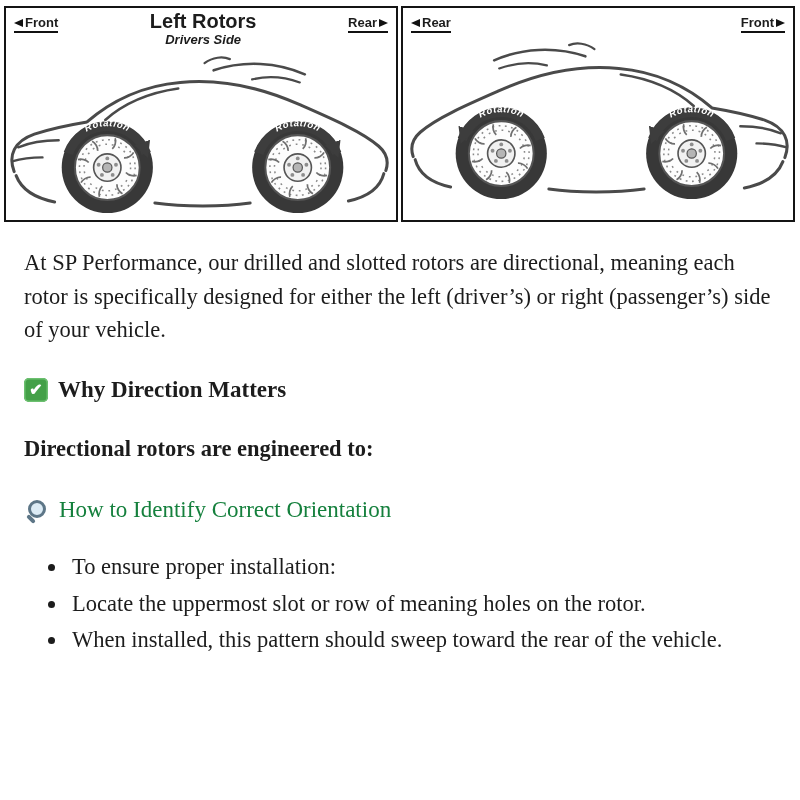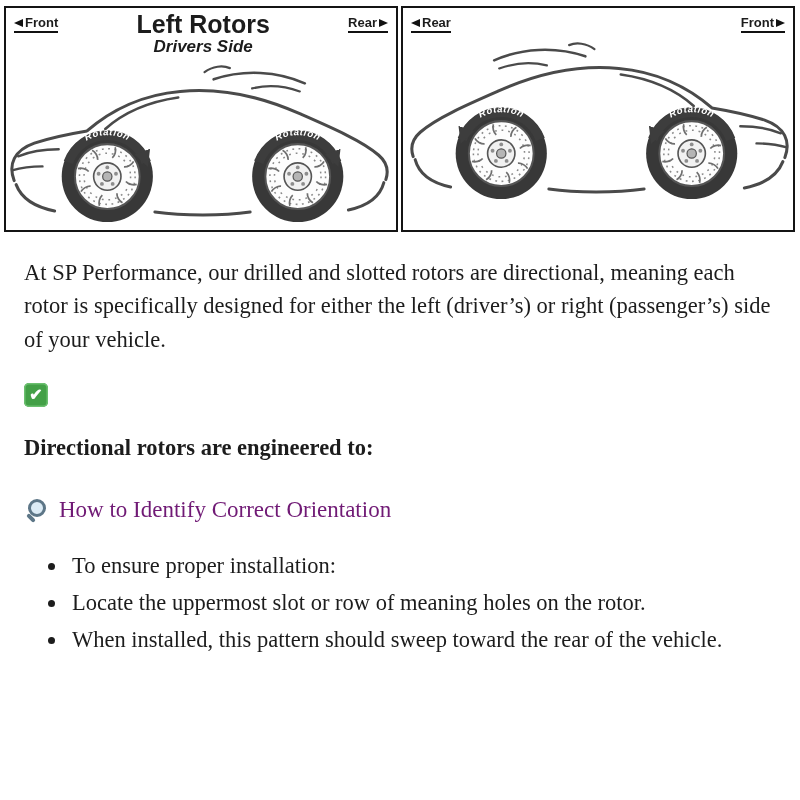--- a/index.html
+++ b/index.html
@@ -9,31 +9,31 @@
   .diagram-row{display:flex;gap:3px;margin:6px 5px 4px 4px;border-radius:10px;}
   .panel{flex:1;border:2px solid #141414;background:#fff;overflow:hidden;}
   .panel-header{display:flex;justify-content:space-between;align-items:flex-start;
     padding:5px 8px 0;font-family:"Liberation Sans",sans-serif;}
   .dir{display:inline-flex;align-items:center;gap:2px;border-bottom:2.5px solid #111;
     font-weight:bold;font-size:13px;padding-bottom:1px;margin-top:2px;}
   .tri{width:0;height:0;border-top:4.5px solid transparent;border-bottom:4.5px solid transparent;}
   .tri-left{border-right:9px solid #111;}
   .tri-right{border-left:9px solid #111;}
   .panel-title{text-align:center;margin-top:-2px;line-height:1.08;}
-  .panel-title .t{font-size:25px;font-weight:bold;}
-  .panel-title .s{font-size:17px;font-weight:bold;font-style:italic;}
+  .panel-title .t{font-size:20px;font-weight:bold;}
+  .panel-title .s{font-size:13px;font-weight:bold;font-style:italic;}
   .car-svg{width:100%;display:block;margin-top:1px;}
   .rot-text{fill:#fff;font-family:"Liberation Sans",sans-serif;font-size:9.5px;
     font-weight:bold;font-style:italic;letter-spacing:.6px;text-anchor:middle;}
 
   
   .content{padding:6px 26px 8px 24px;font-size:22.5px;line-height:1.5;}
   .intro{margin:14px 0 26px;}
   .h1{display:flex;align-items:center;gap:10px;font-weight:bold;font-size:23px;margin:26px 0 24px;}
-  .h2{display:flex;align-items:center;gap:11px;font-weight:normal;font-size:23px;color:#701a75;margin:28px 0 22px;}
+  .h2{display:flex;align-items:center;gap:11px;font-weight:normal;font-size:23px;color:#15803d;margin:28px 0 22px;}
   .lead{margin:24px 0 8px;font-weight:bold;}
   ul{margin:6px 0 26px;padding-left:44px;}
   li{margin:3px 0;padding-left:4px;}
 
   
   .check-icon{flex:0 0 auto;width:24px;height:24px;border-radius:5px;background:#43a047;
     color:#fff;display:inline-flex;align-items:center;justify-content:center;
     font-family:"Liberation Sans",sans-serif;font-size:16px;font-weight:bold;
     box-shadow:inset 0 0 0 1.5px #6cc070;}
   
@@ -150,20 +150,21 @@
     </svg>
   </div>
 </div>
 
 <div class="content">
 
   <p class="intro">At SP Performance, our drilled and slotted rotors are directional, meaning each rotor is specifically designed for either the left (driver’s) or right (passenger’s) side of your vehicle.</p>
 
   <div class="h1">
     <span class="check-icon">✔</span>
+    <span>Why Direction Matters</span>
   </div>
 
   <p class="lead">Directional rotors are engineered to:</p>
 
 
   <div class="h2">
     <span class="mag-icon">
       <span class="mag-lens"></span>
       <span class="mag-handle"></span>
     </span>

